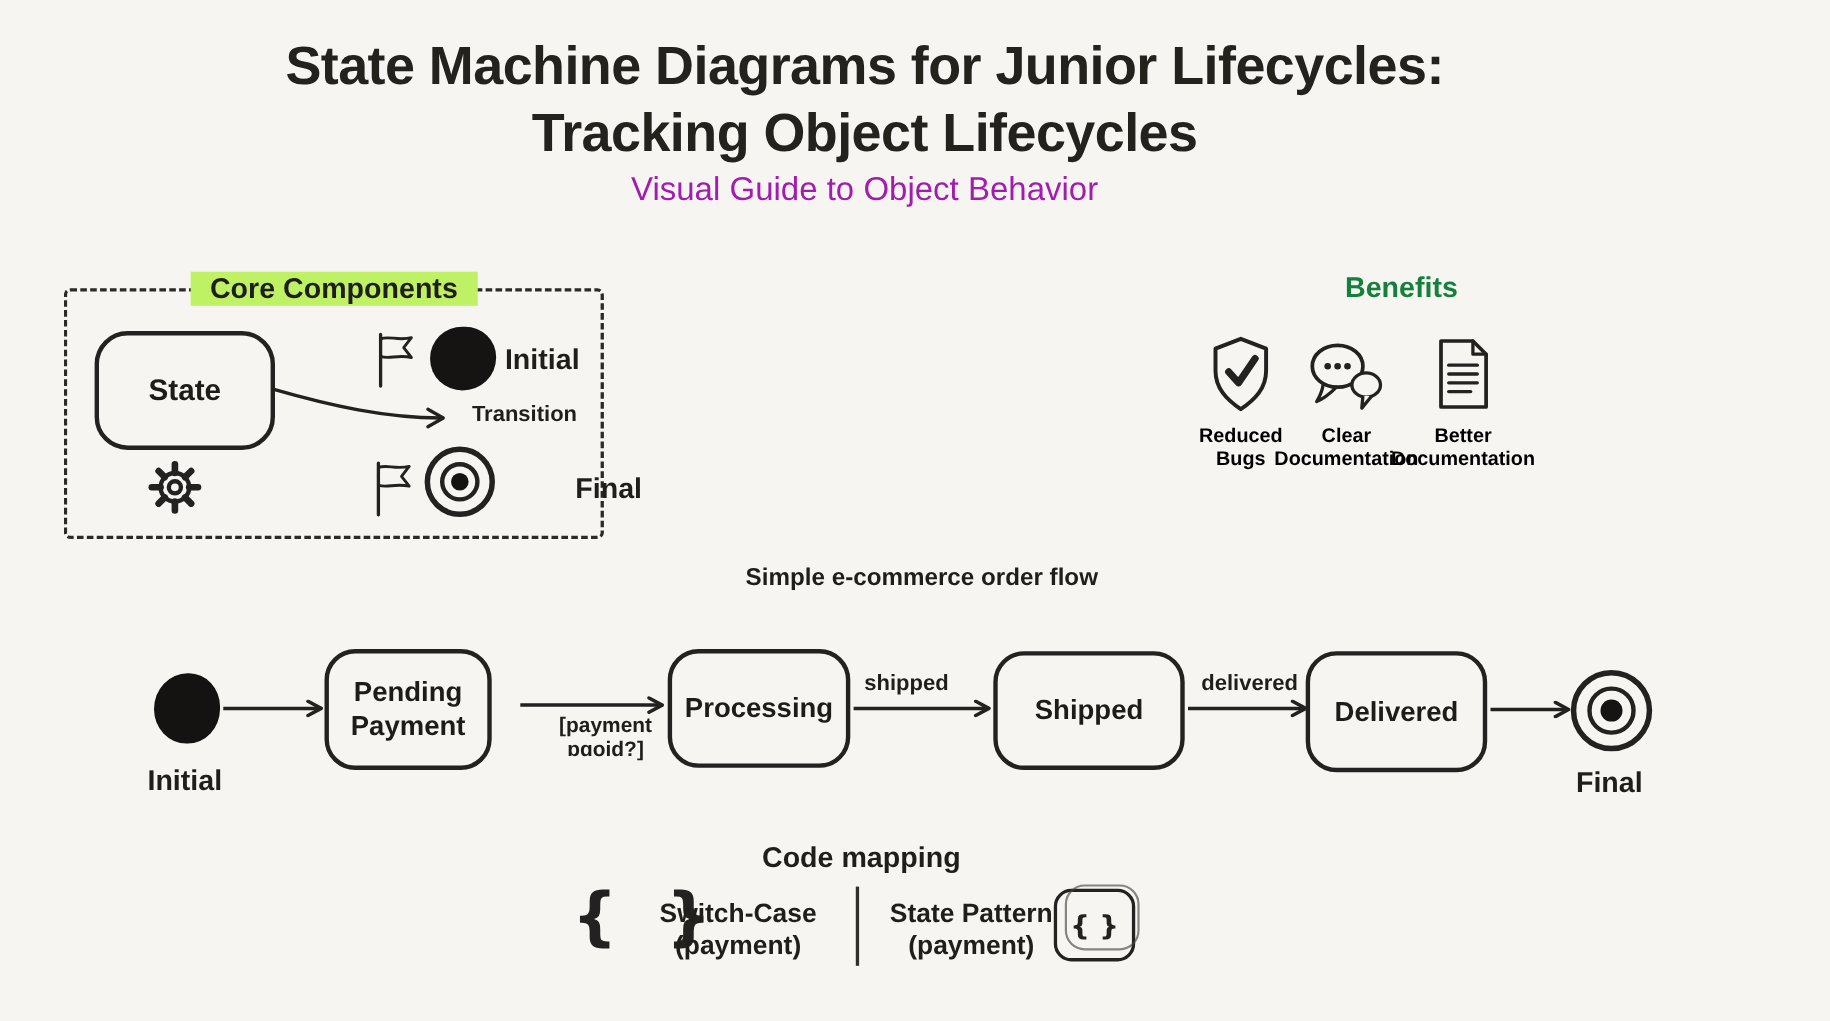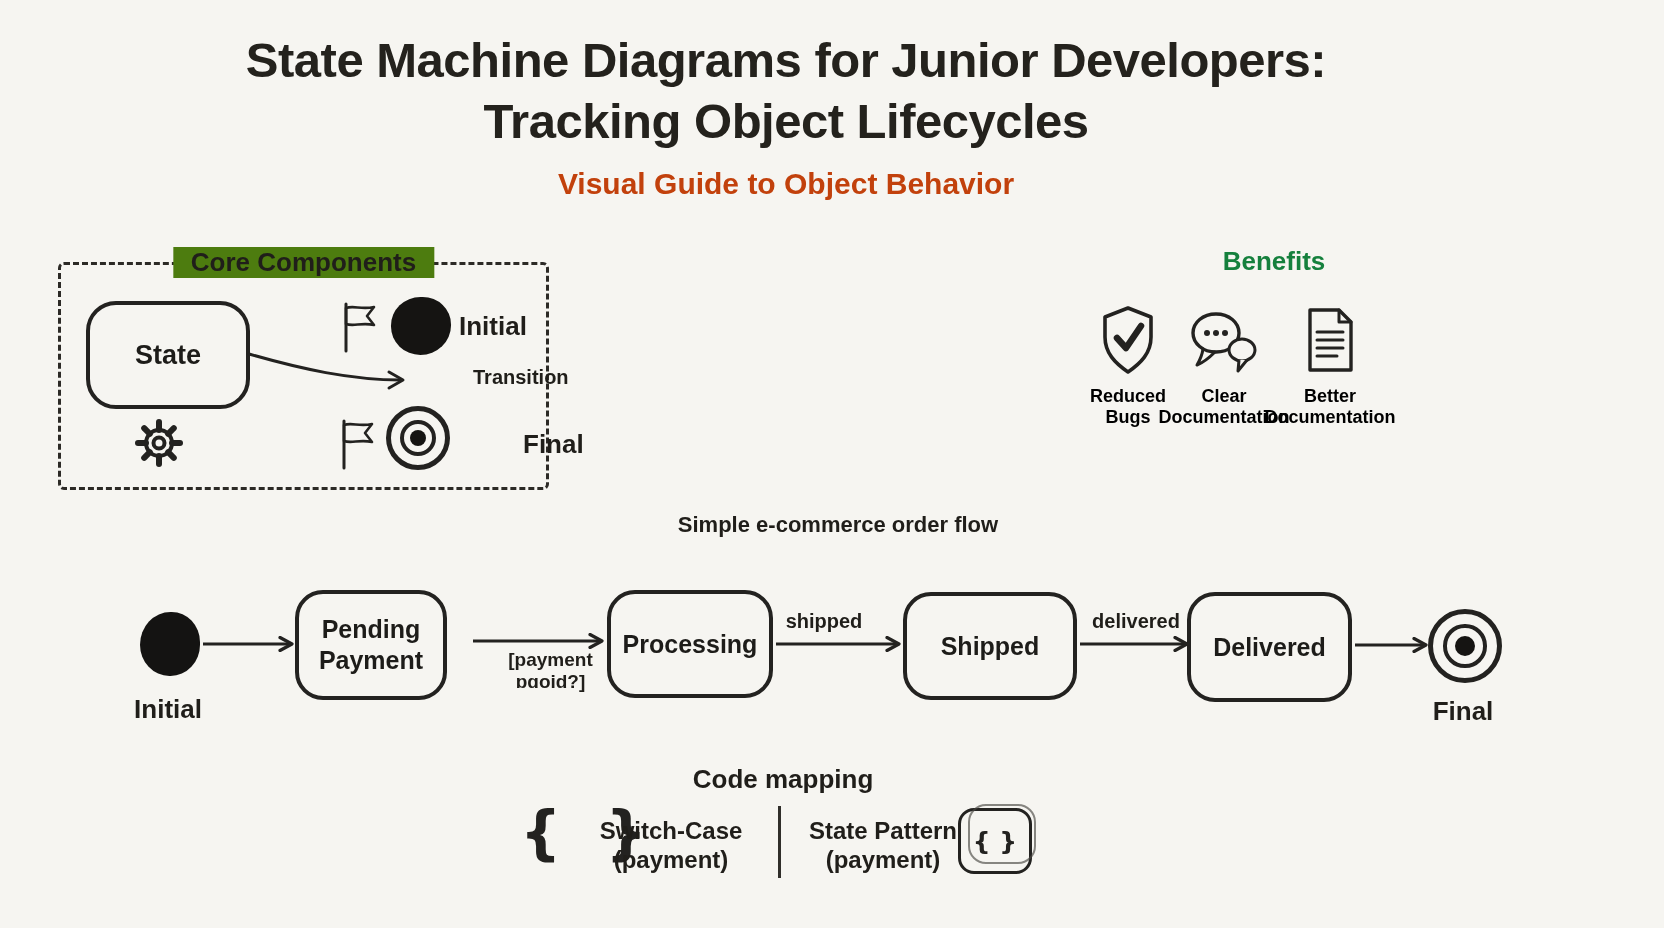--- a/index.html
+++ b/index.html
@@ -3,39 +3,39 @@
 <meta charset="utf-8">
 <style>
   html,body{margin:0;padding:0;background:#e9e8e4;}
   .page{position:relative;width:1664px;height:928px;background:#f6f5f1;overflow:hidden;
         font-family:"Liberation Sans","DejaVu Sans",sans-serif;color:#1d1c19;}
 
   
   .header{position:absolute;left:0;top:30px;width:1572px;text-align:center;}
   .header h1{margin:0;font-size:49px;line-height:61px;font-weight:700;color:#24221d;letter-spacing:-0.5px;}
   .header h1 span{display:block;}
-  .subtitle{margin-top:15px;font-size:30px;font-weight:700;color:#c2410c;}
+  .subtitle{margin-top:4px;font-size:30px;font-weight:400;color:#a21caf;}
 
   
   .core-panel{position:absolute;left:58px;top:262px;width:485px;height:222px;
               border:3px dashed #2c2a26;border-radius:6px;}
   .core-title{position:absolute;top:-18px;left:50%;transform:translateX(-50%);
-              background:#4d7c0f;padding:0 18px;font-size:26px;font-weight:700;white-space:nowrap;color:#201e1a;}
+              background:#bef264;padding:0 18px;font-size:26px;font-weight:700;white-space:nowrap;color:#201e1a;}
   .state-box{position:absolute;left:25px;top:36px;width:156px;height:100px;border:4px solid #232220;
              border-radius:30px;display:flex;align-items:center;justify-content:center;
              font-size:27px;font-weight:700;}
   .gear{position:absolute;left:72px;top:152px;}
   .flag-initial{position:absolute;left:280px;top:36px;}
   .flag-final{position:absolute;left:278px;top:153px;}
   .init-dot{position:absolute;left:330px;top:32px;width:60px;height:58px;background:#151412;
             border-radius:50% 48% 52% 50%;}
   .lbl{position:absolute;font-weight:700;color:#201e1a;white-space:nowrap;}
   .lbl-initial{left:398px;top:46px;font-size:26px;}
   .transition-arrow{position:absolute;left:185px;top:84px;}
-  .lbl-transition{left:368px;top:101px;font-size:20px;margin-left:44px;}
+  .lbl-transition{left:368px;top:101px;font-size:20px;}
   .lbl-final{left:462px;top:164px;font-size:26px;}
 
   
   .target{border:5px solid #232220;border-radius:50%;display:flex;align-items:center;justify-content:center;box-sizing:border-box;}
   .target-mid{width:68%;height:68%;border:4.5px solid #232220;border-radius:50%;
               display:flex;align-items:center;justify-content:center;box-sizing:border-box;}
   .target-dot{width:56%;height:56%;background:#151412;border-radius:50%;}
   .target-core{position:absolute;left:325px;top:141px;width:64px;height:64px;}
   .target-flow{position:absolute;left:1428px;top:609px;width:74px;height:74px;}
 
@@ -90,21 +90,21 @@
   svg{display:block;}
   .ink{stroke:#232220;fill:none;stroke-linecap:round;stroke-linejoin:round;}
 </style>
 </head>
 <body>
 
 <div class="page">
 
   <div class="header">
     <h1>
-      <span>State Machine Diagrams for Junior Developers:</span>
+      <span>State Machine Diagrams for Junior Lifecycles:</span>
       <span>Tracking Object Lifecycles</span>
     </h1>
     <div class="subtitle">Visual Guide to Object Behavior</div>
   </div>
 
   <div class="core-panel">
     <div class="core-title">Core Components</div>
 
     <div class="state-box">
       <span>State</span>

